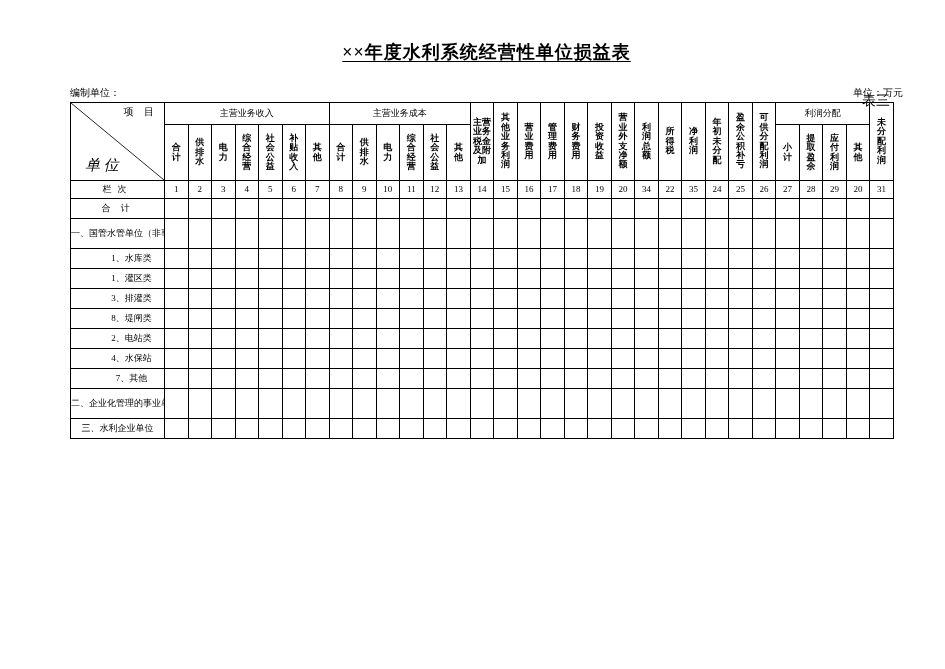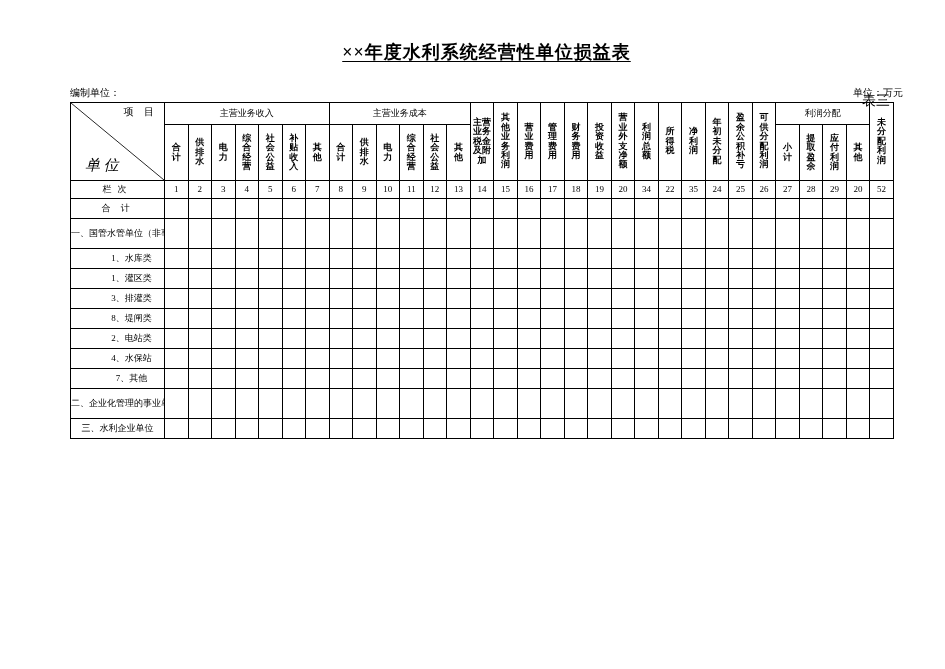--- a/index.html
+++ b/index.html
@@ -295,21 +295,21 @@
           <td>34</td>
           <td>22</td>
           <td>35</td>
           <td>24</td>
           <td>25</td>
           <td>26</td>
           <td>27</td>
           <td>28</td>
           <td>29</td>
           <td>20</td>
-          <td>52</td>
+          <td>31</td>
         </tr>
 
     </tbody>
       <tbody id="body-rows">
     <tr class="h-body">
           <td class="row-label center">合  计</td>
           <td></td>
           <td></td>
           <td></td>
           <td></td>

